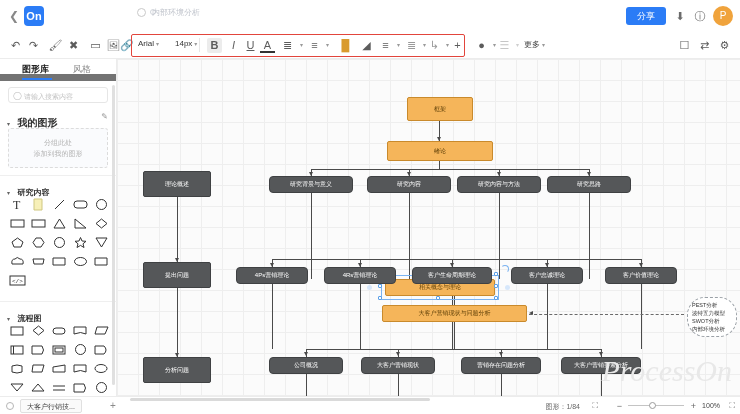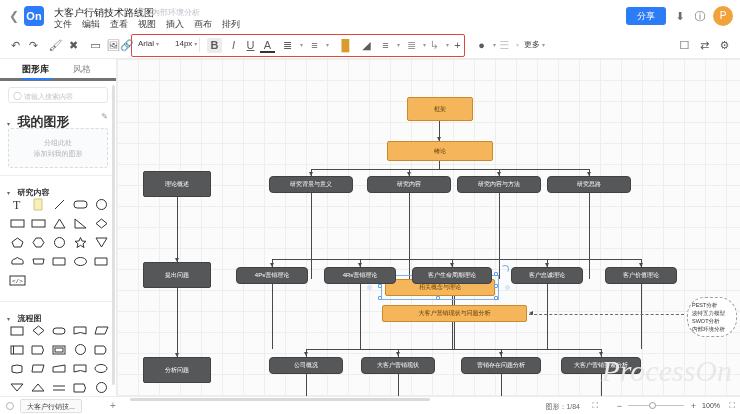--- a/index.html
+++ b/index.html
@@ -78,21 +78,21 @@
   .sep { position: absolute; top: 6px; width: 1px; height: 14px; background: #e6e6e6; }
   .more-label {
     position: absolute; left: 524px; top: 7px; font-size: 8px; color: #444; cursor: pointer;
   }
 
   
   .sidebar {
     position: absolute; left: 0; top: 59px; width: 117px; height: 337px;
     background: #fff; border-right: 1px solid #ececec;
   }
-  .sb-tabs { position: relative; height: 22px; border-bottom: 3px solid #737373; }
+  .sb-tabs { position: relative; height: 22px; border-bottom: 7px solid #737373; }
   .sb-tab {
     position: absolute; top: 4px; font-size: 9px; color: #8a8a8a; cursor: pointer;
   }
   .sb-tab.active { color: #222; font-weight: bold; }
   .sb-tab-underline {
     position: absolute; left: 22px; top: 19px; width: 30px; height: 2px; background: #2b7cf6;
   }
   .sb-search {
     position: absolute; left: 8px; top: 28px; width: 100px; height: 16px;
     border: 1px solid #e6e6e6; border-radius: 3px; background: #fff;
@@ -218,34 +218,24 @@
   .full-ic { position: absolute; right: 5px; top: 4px; font-size: 8px; color: #777; cursor: pointer; }
 </style>
 </head>
 <body>
 
 <div id="app">
 
   <div class="topbar">
     <div class="back-chevron">❮</div>
     <div class="app-logo">On</div>
-    <div class="doc-title">大客户行销技术路线图</div>
     <div class="title-star"></div>
     <div class="save-dot"></div>
     <div class="save-status">内部环境分析</div>
 
-    <div class="menubar">
-      <span class="mi">文件</span>
-      <span class="mi">编辑</span>
-      <span class="mi">查看</span>
-      <span class="mi">视图</span>
-      <span class="mi">插入</span>
-      <span class="mi">画布</span>
-      <span class="mi">排列</span>
-    </div>
 
     <div class="share-btn">分享</div>
     <div class="icon-btn-top dl-btn">⬇</div>
     <div class="icon-btn-top help-btn">ⓘ</div>
     <div class="avatar">P</div>
   </div>
 
   <div class="toolbar">
     <div class="tb-ic" style="left:8px">↶</div>
     <div class="tb-ic" style="left:26px">↷</div>
@@ -303,21 +293,21 @@
       <div class="sb-tab-underline"></div>
     </div>
 
     <div class="sb-search">
       <span class="sx">◯</span>
       <span class="stext">请输入搜索内容</span>
     </div>
 
     <div style="position:absolute;left:7px;top:53px">
       <span class="sb-tri" style="position:relative;left:0">▾</span>
-      <span style="font-size:13px;color:#333;font-weight:bold;margin-left:3px">我的图形</span>
+      <span style="font-size:10px;color:#333;font-weight:bold;margin-left:3px">我的图形</span>
     </div>
     <div class="sb-edit" style="top:53px">✎</div>
 
     <div class="my-shape-box">
       <div>分组此处</div>
       <div>添加到我的图形</div>
     </div>
 
     <div class="sb-divider" style="top:116px"></div>
 

